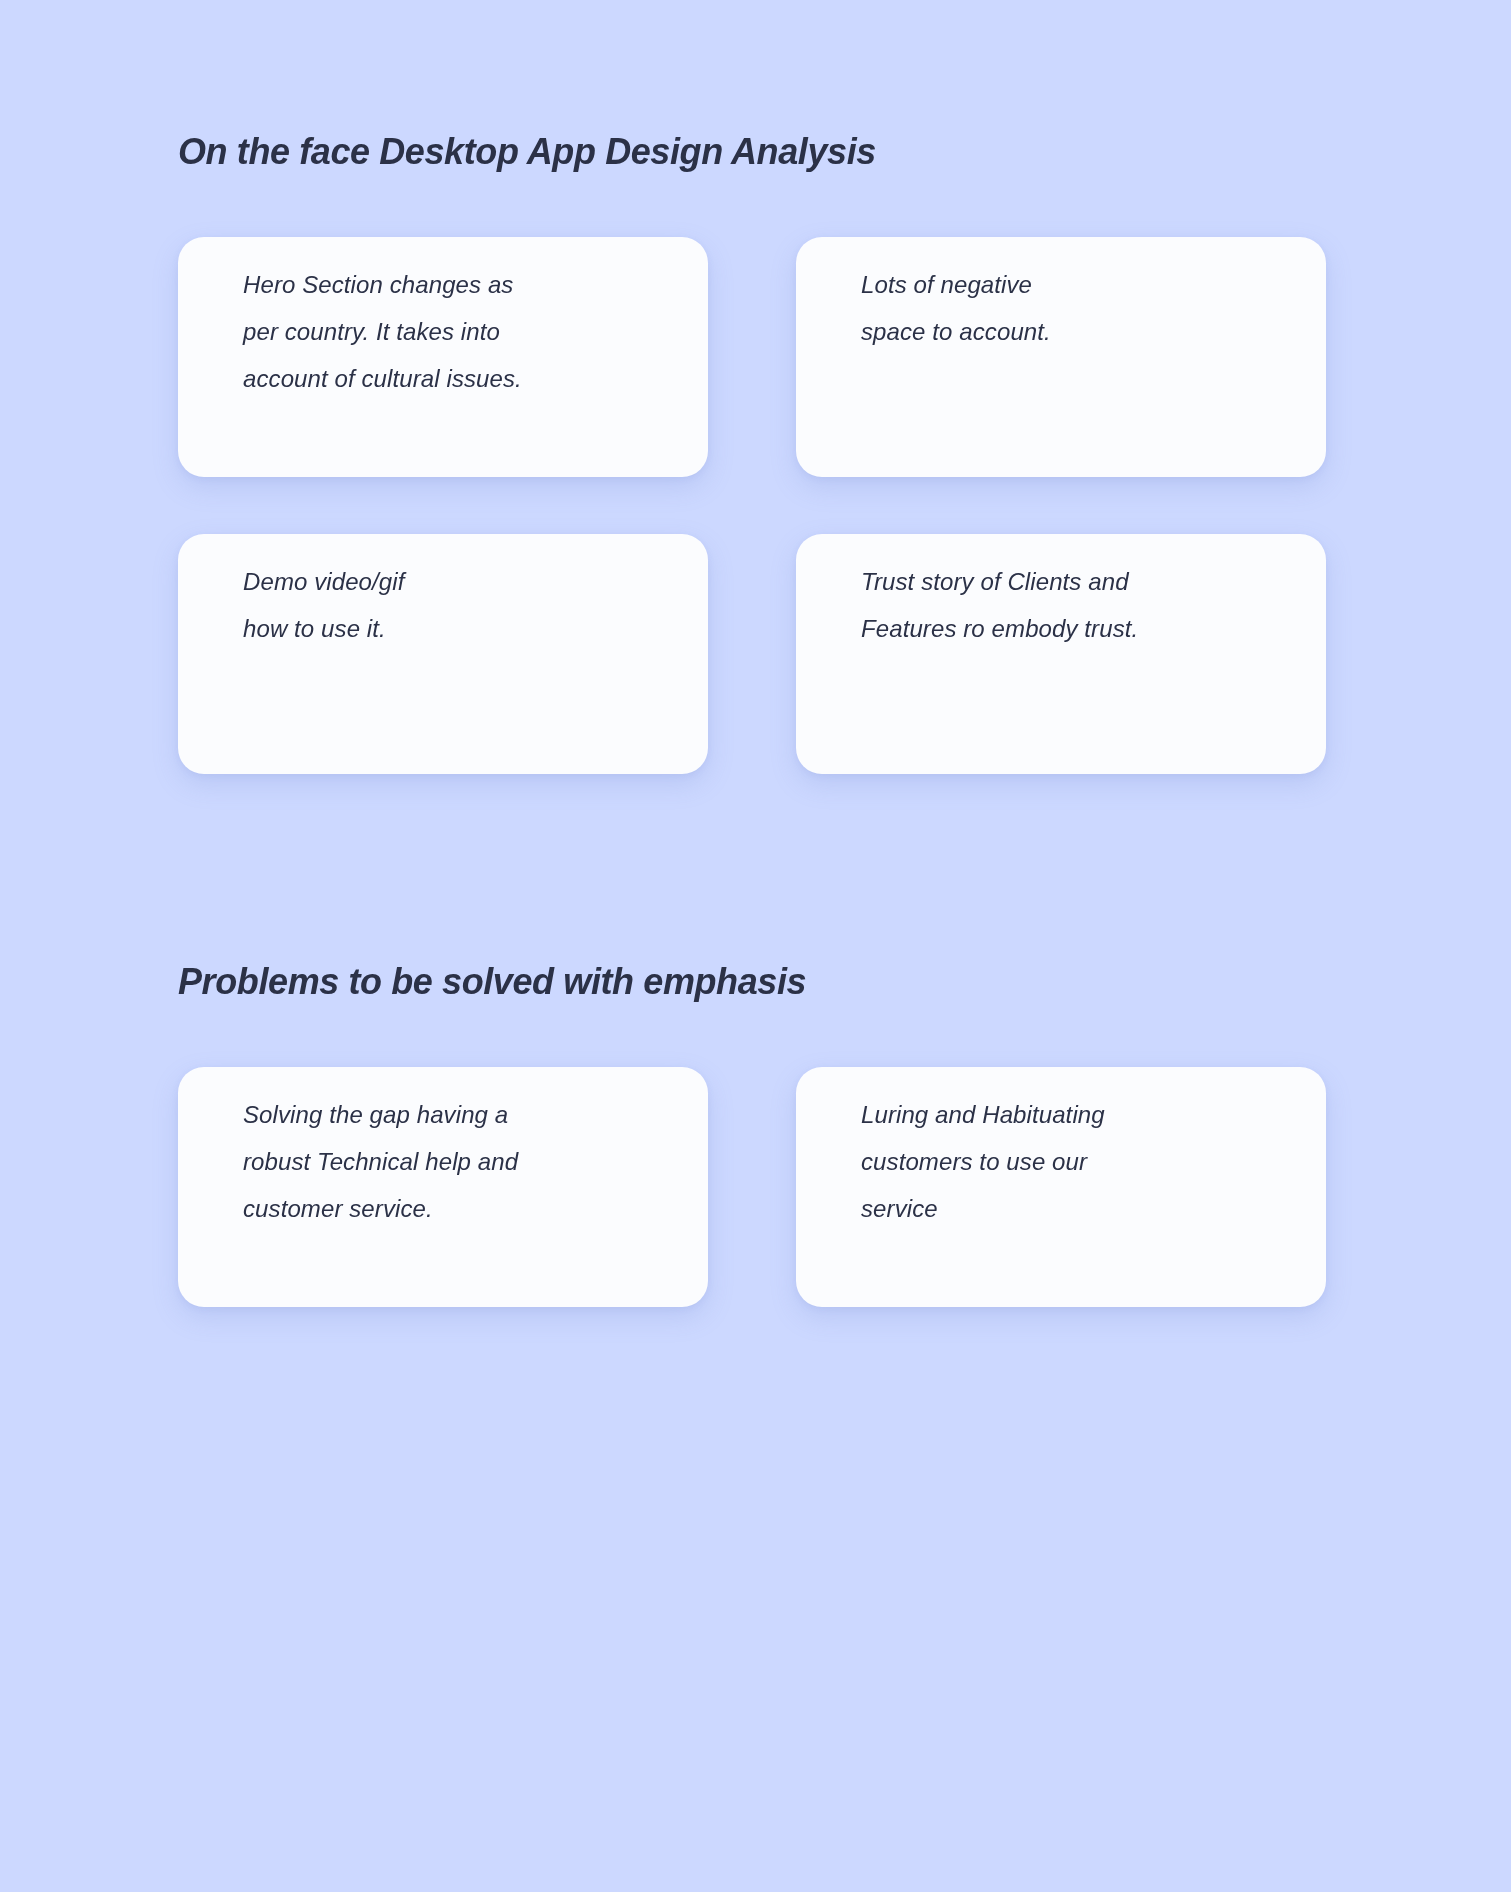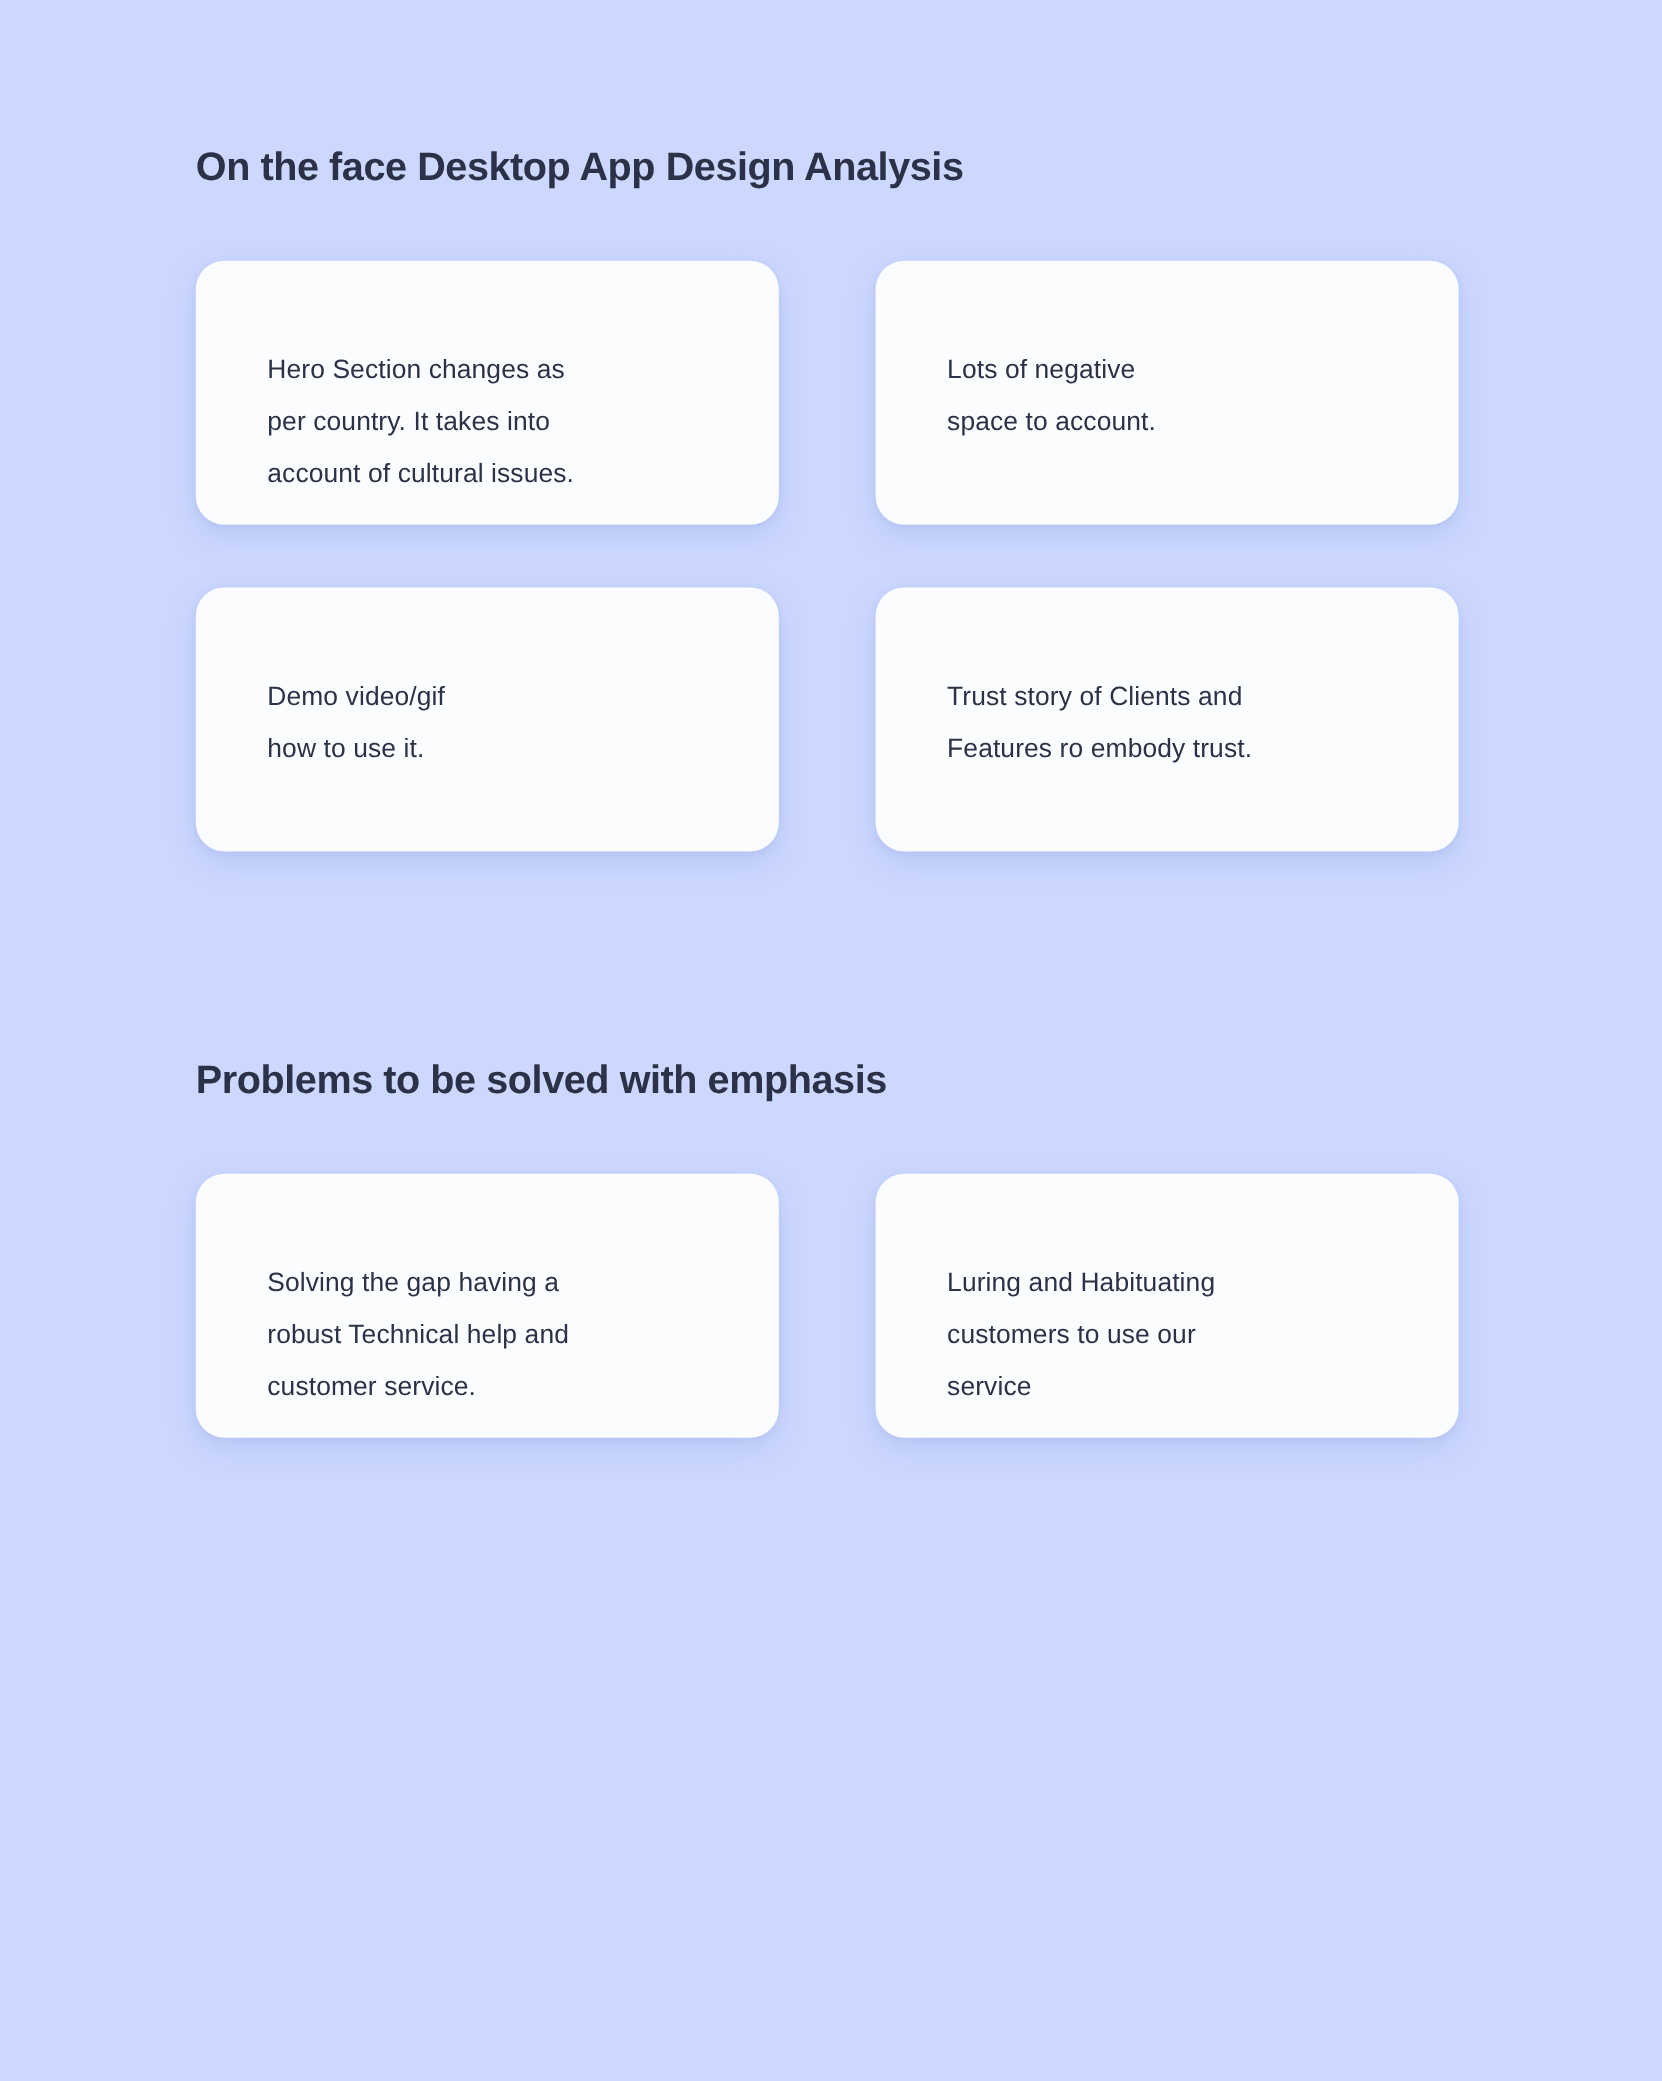--- a/index.html
+++ b/index.html
@@ -15,20 +15,21 @@
     -webkit-font-smoothing: antialiased;
     overflow: hidden;
   }
 
   .board {
     position: relative;
     width: 1511px;
     height: 1356px;
     box-sizing: border-box;
     padding: 0;
+    font-style: italic;
   }
 
   .section {
     position: absolute;
     left: 0;
     width: 1511px;
   }
   .section-analysis { top: 130px; }
   .section-problems { top: 960px; }
 
@@ -52,21 +53,21 @@
     column-gap: 88px;
     row-gap: 57px;
   }
 
   .card {
     background: #fbfcfe;
     border-radius: 26px;
     box-shadow: 0 10px 26px rgba(120, 140, 210, 0.22),
                 0 2px 6px rgba(120, 140, 210, 0.12);
     box-sizing: border-box;
-    padding: 76px 40px 40px 65px;
+    padding: 24px 40px 40px 65px;
     overflow: hidden;
   }
 
   .card-text {
     margin: 0;
     font-size: 24px;
     line-height: 47px;
     color: #2b3147;
     font-weight: 400;
     letter-spacing: 0.1px;

